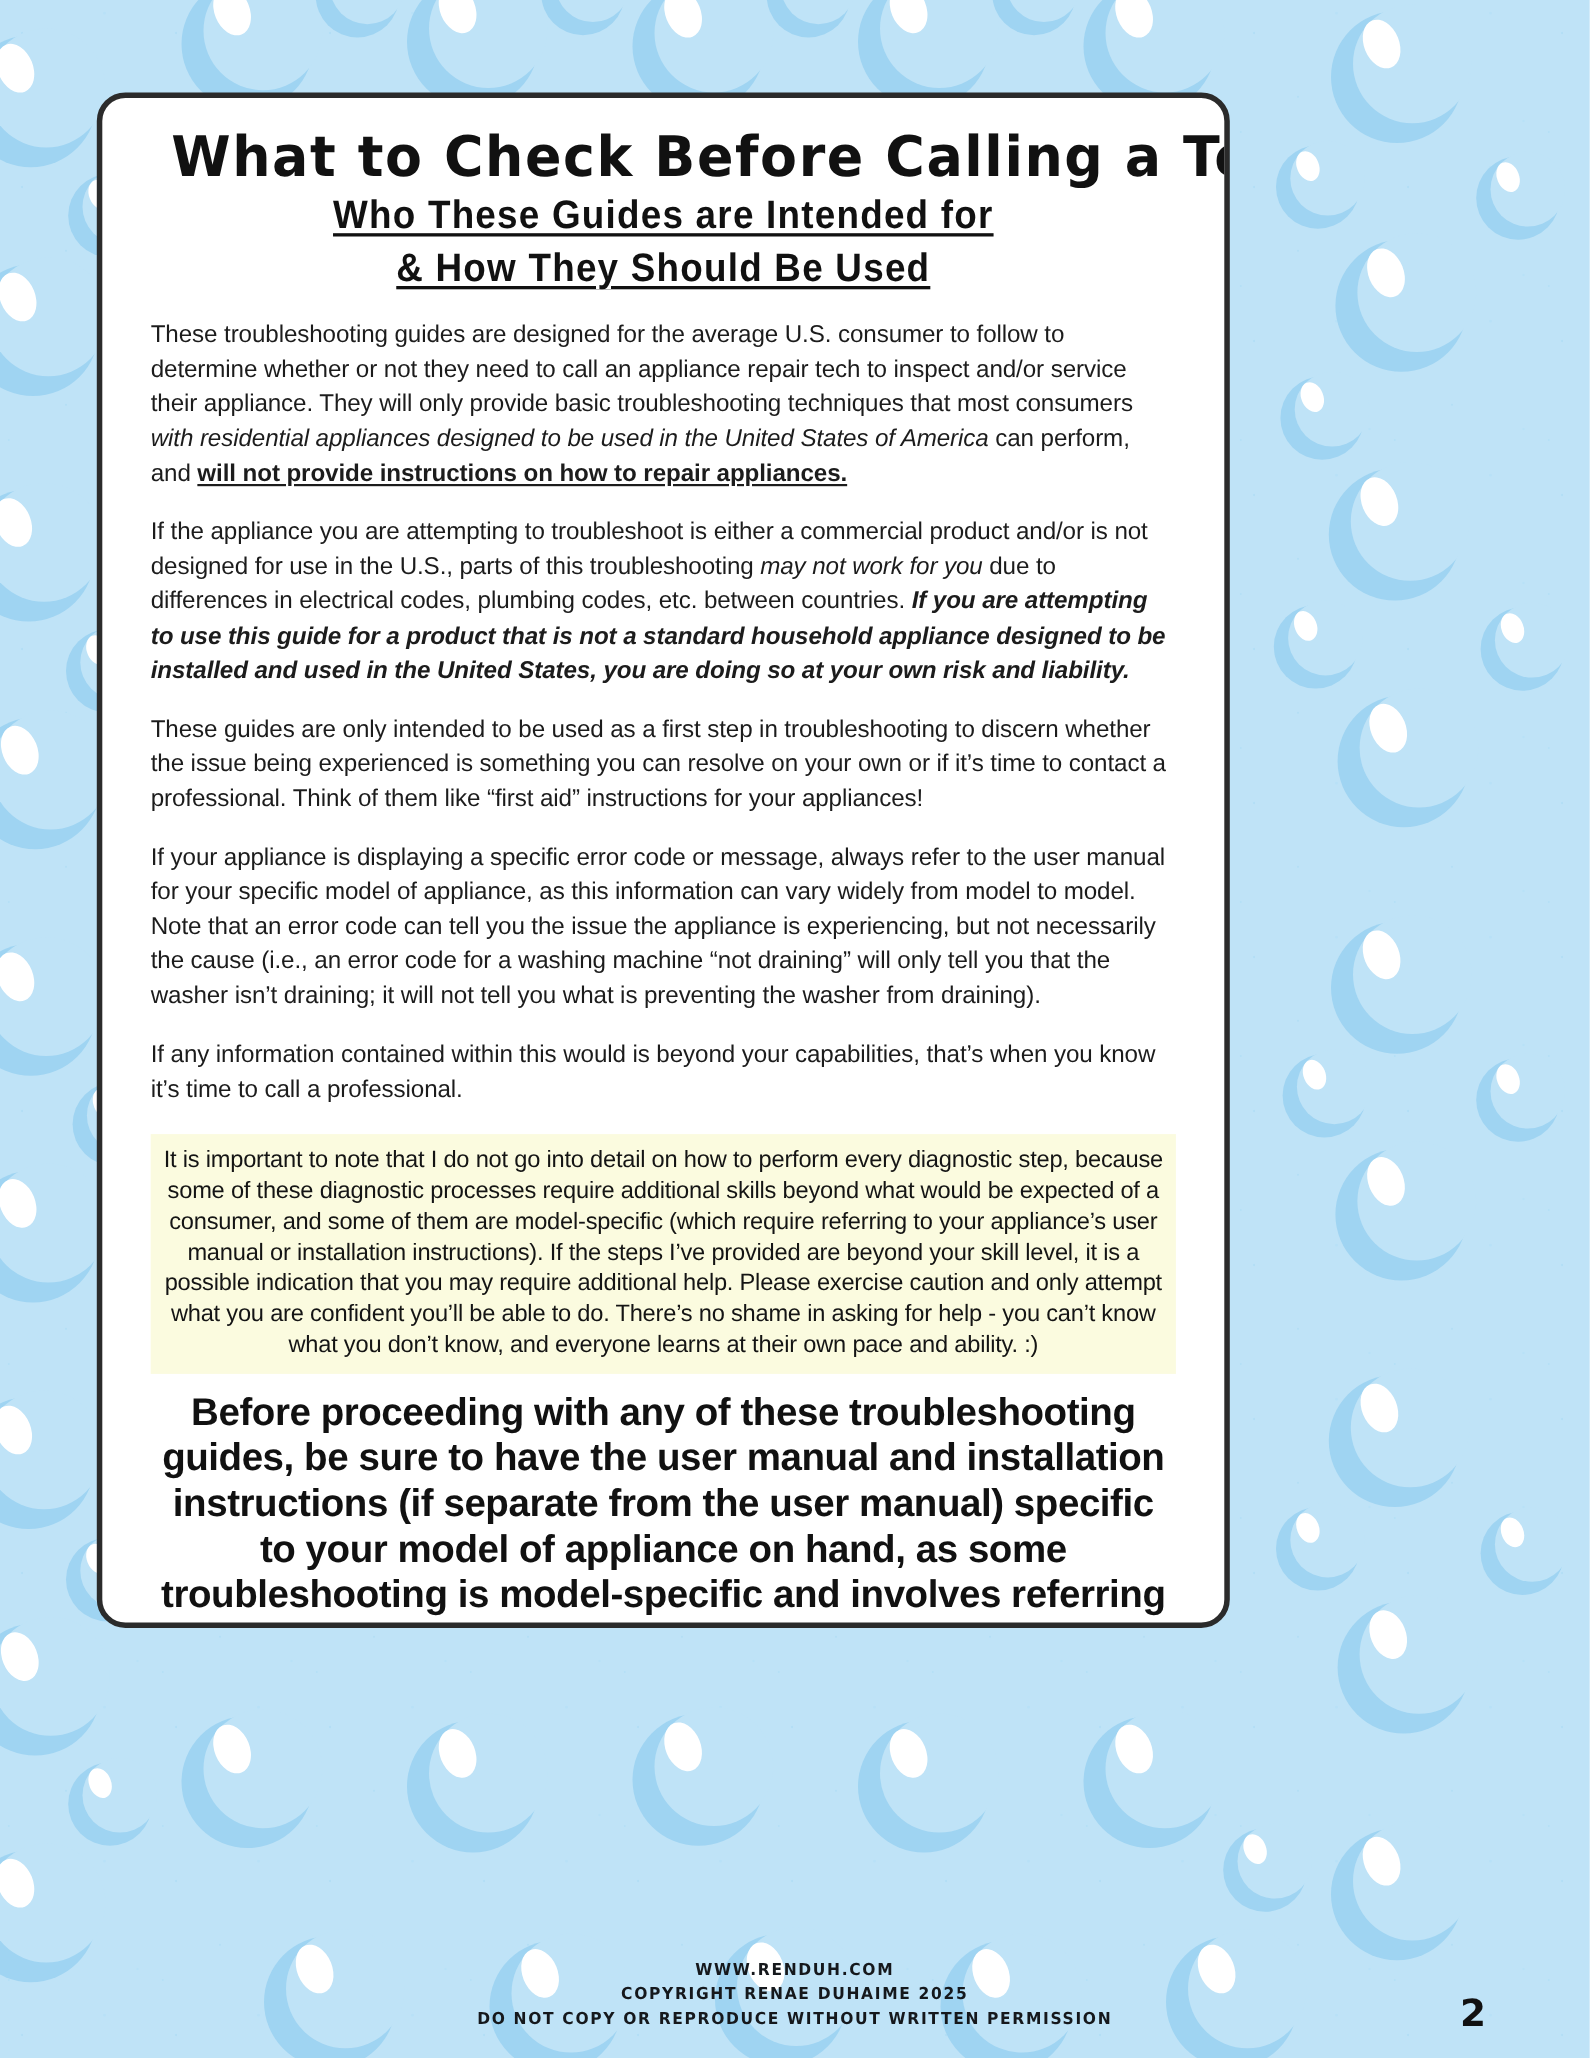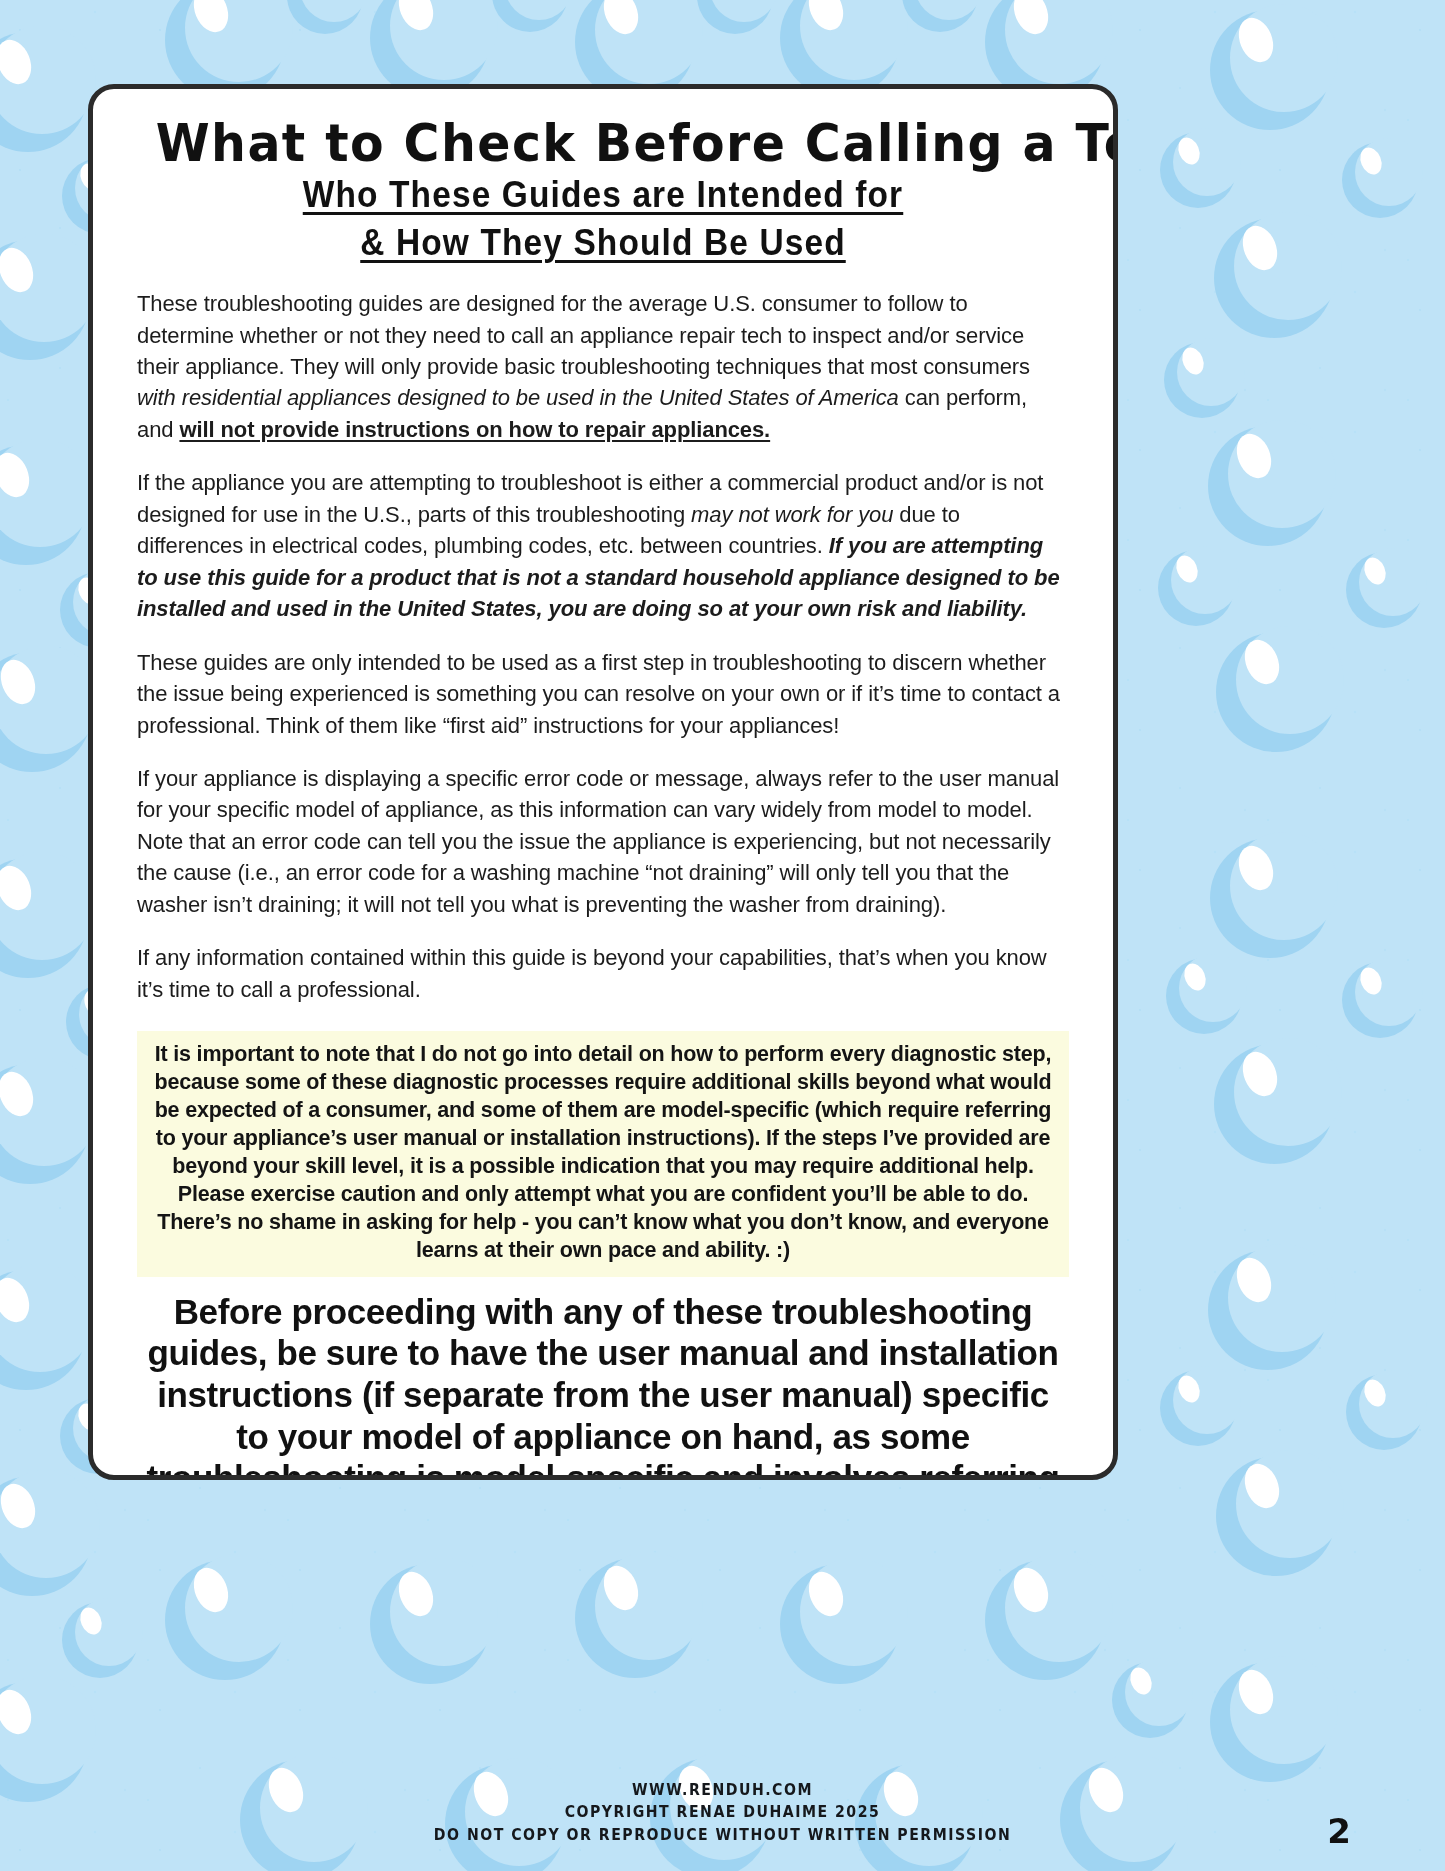--- a/index.html
+++ b/index.html
@@ -83,21 +83,21 @@
   .bu            { font-weight: 700; text-decoration: underline;
                    text-underline-offset: 3px; text-decoration-thickness: 2px; }
 
   
   .highlight-box {
     background: #fbfbdf;
     margin-top: 26px;
     padding: 10px 8px 12px 8px;
     text-align: center;
     font-family: "Liberation Sans", sans-serif;
-    font-weight: 700;
+    font-weight: 400;
     font-size: 21.5px;
     line-height: 1.30;
     color: #141414;
     letter-spacing: -0.2px;
   }
 
   
   .closing {
     margin-top: 14px;
     text-align: center;
@@ -236,21 +236,21 @@
   </p>
 
   <p class="body-text">
     <span>If the appliance you are attempting to troubleshoot is either a commercial product and/or is not designed for use in the U.S., parts of this troubleshooting </span><i>may not work for you</i><span> due to differences in electrical codes, plumbing codes, etc. between countries.  </span><span class="bi">If you are attempting to use this guide for a product that is not a standard household appliance designed to be installed and used in the United States, you are doing so at your own risk and liability.</span>
   </p>
 
   <p class="body-text">These guides are only intended to be used as a first step in troubleshooting to discern whether the issue being experienced is something you can resolve on your own or if it’s time to contact a professional. Think of them like “first aid” instructions for your appliances!</p>
 
   <p class="body-text">If your appliance is displaying a specific error code or message, always refer to the user manual for your specific model of appliance, as this information can vary widely from model to model. Note that an error code can tell you the issue the appliance is experiencing, but not necessarily the cause (i.e., an error code for a washing machine “not draining” will only tell you that the washer isn’t draining; it will not tell you what is preventing the washer from draining).</p>
 
-  <p class="body-text">If any information contained within this guide is beyond your capabilities, that’s when you know it’s time to call a professional.</p>
+  <p class="body-text">If any information contained within this would is beyond your capabilities, that’s when you know it’s time to call a professional.</p>
 
   <div class="highlight-box">It is important to note that I do not go into detail on how to perform every diagnostic step, because some of these diagnostic processes require additional skills beyond what would be expected of a consumer, and some of them are model-specific (which require referring to your appliance’s user manual or installation instructions). If the steps I’ve provided are beyond your skill level, it is a possible indication that you may require additional help. Please exercise caution and only attempt what you are confident you’ll be able to do. There’s no shame in asking for help - you can’t know what you don’t know, and everyone learns at their own pace and ability. :)</div>
 
   <div class="closing">Before proceeding with any of these troubleshooting guides, be sure to have the user manual and installation instructions (if separate from the user manual) specific to your model of appliance on hand, as some troubleshooting is model-specific and involves referring to them!</div>
 
 </div>
 
 <div class="footer">
   <div>WWW.RENDUH.COM</div>
   <div>COPYRIGHT RENAE DUHAIME 2025</div>

